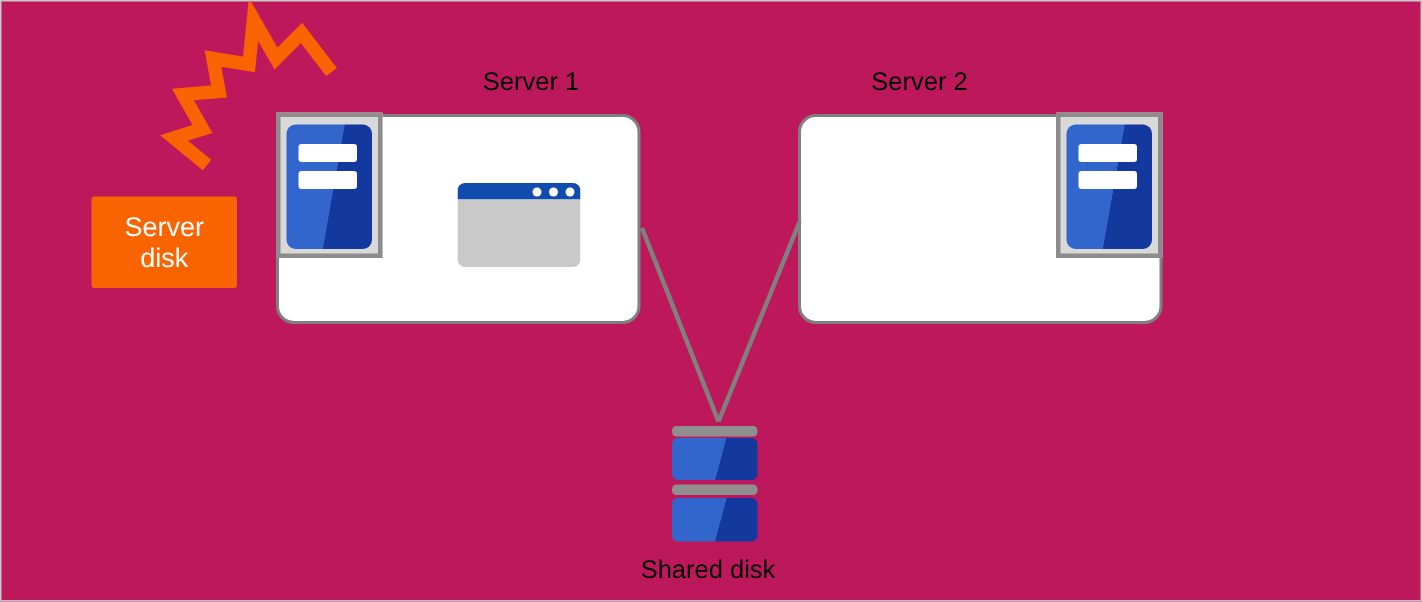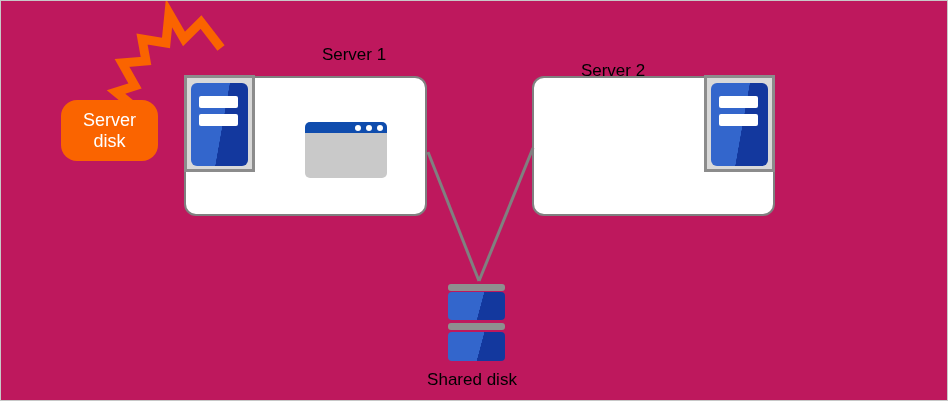--- a/index.html
+++ b/index.html
@@ -124,24 +124,24 @@
     width:57px;
     border-radius:4px;
     background:linear-gradient(105deg, var(--blue-light) 56%, var(--blue-dark) 56.5%);
   }
   .disk-seg.d1 { top:8px; height:28px; }
   .disk-seg.d2 { top:48px; height:29px; }
 
   
   .alert-box {
     position:absolute;
-    left:60px; top:99px;
+    left:60px; top:130px;
     width:97px; height:61px;
     background:var(--orange);
-    border-radius:16px;
+    border-radius:2px;
     color:var(--text-white);
     font-size:18px;
     line-height:21px;
     display:flex;
     flex-direction:column;
     align-items:center;
     justify-content:center;
     text-align:center;
     z-index:2;
   }
@@ -160,21 +160,21 @@
     stroke-width:9;
     stroke-miterlimit:14;
     stroke-linejoin:miter;
   }
   .connector {
     stroke:var(--border-gray);
     stroke-width:3;
   }
 
   #label-server1 { left:283px; top:44px; width:140px; }
-  #label-server2 { left:542px; top:60px; width:140px; }
+  #label-server2 { left:542px; top:44px; width:140px; }
   #label-app     { left:272px; top:96px; width:140px; }
   #label-disk    { left:398px; top:369px; width:146px; }
 </style>
 </head>
 <body>
 
 <div id="canvas">
 
   <div class="server-box" id="server1-box"></div>
   <div class="server-box" id="server2-box"></div>

